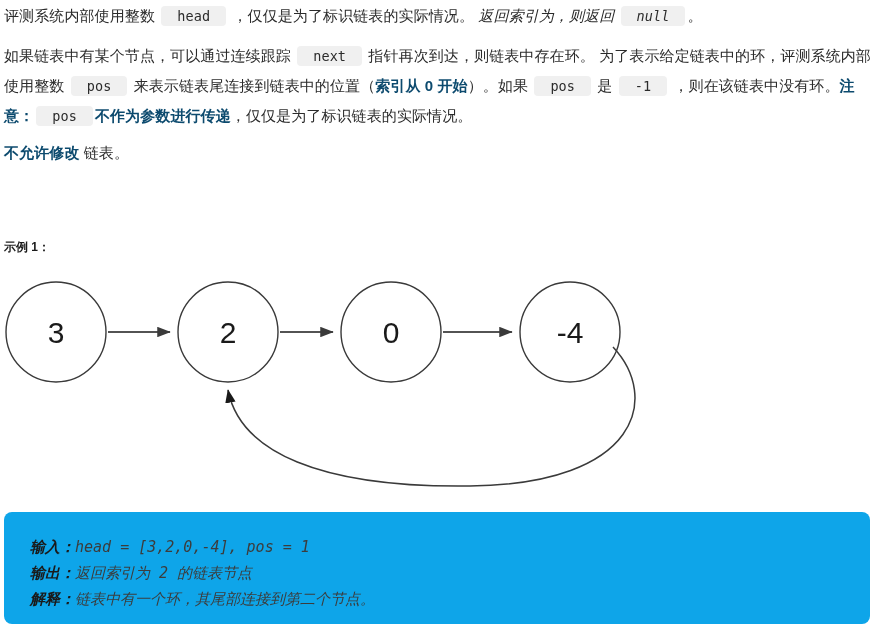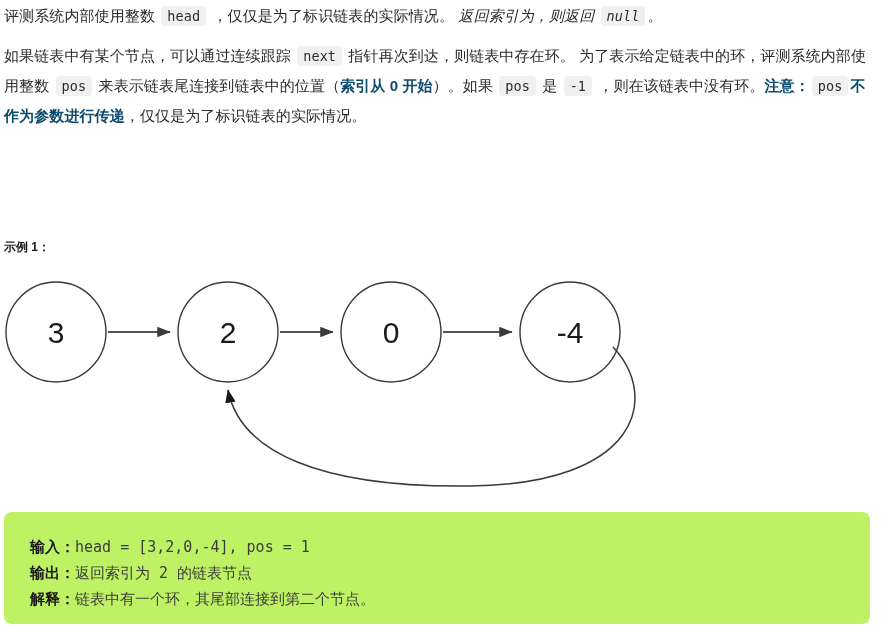--- a/index.html
+++ b/index.html
@@ -30,21 +30,21 @@
   p.para {
     margin: 0;
     padding: 0;
   }
   
   code.chip {
     font-family: "DejaVu Sans Mono", "Liberation Mono", monospace;
     background: #f0f0f0;
     color: #2b2b2b;
     border-radius: 4px;
-    padding: 2px 6px;
+    padding: 2px 16px;
     font-size: 13.5px;
     margin: 0 2px;
     white-space: nowrap;
   }
   em.italic {
     font-style: italic;
   }
   strong.b {
     font-weight: bold;
     color: #0c4a6e;
@@ -69,24 +69,25 @@
     top: 272px;
     width: 700px;
     height: 230px;
   }
   #code-block {
     position: absolute;
     left: 4px;
     top: 512px;
     width: 866px;
     height: 112px;
-    background: #bef264;
+    background: #0ea5e9;
     border-radius: 8px;
     box-sizing: border-box;
     padding: 22px 26px 20px 26px;
+    font-style: italic;
   }
   .code-line {
     font-family: "DejaVu Sans Mono", "Liberation Mono", monospace;
     font-size: 15px;
     line-height: 25px;
     color: #3c3c3c;
     white-space: pre;
   }
   .code-label {
     font-family: "Liberation Sans", "DejaVu Sans", sans-serif;
@@ -102,20 +103,21 @@
 </style>
 </head>
 <body>
 
 <div class="page">
 
   <p class="prose para" id="para-1"><span>评测系统内部使用整数 </span><code class="chip">head</code><span> ，仅仅是为了标识链表的实际情况。 </span><em class="italic"><span>返回索引为，则返回 </span><code class="chip">null</code></em><span>。</span></p>
 
   <p class="prose para" id="para-2"><span>如果链表中有某个节点，可以通过连续跟踪 </span><code class="chip">next</code><span> 指针再次到达，则链表中存在环。 为了表示给定链表中的环，评测系统内部使用整数 </span><code class="chip">pos</code><span> 来表示链表尾连接到链表中的位置（</span><strong class="b">索引从 0 开始</strong><span>）。如果 </span><code class="chip">pos</code><span> 是 </span><code class="chip">-1</code><span> ，则在该链表中没有环。</span><strong class="b">注意：</strong><code class="chip">pos</code><strong class="b">不作为参数进行传递</strong><span>，仅仅是为了标识链表的实际情况。</span></p>
 
+  <p class="prose para" id="para-3"><strong class="b">不允许修改</strong><span> 链表。</span></p>
 
   <div id="example-heading">示例 1：</div>
 
   <div id="diagram">
     <svg width="700" height="230" viewBox="0 0 700 230">
       <defs>
         <marker id="arrowhead" markerWidth="9" markerHeight="7" refX="8.5" refY="3.5" orient="auto">
           <polygon points="0 0, 9 3.5, 0 7" fill="#3a3a3a"></polygon>
         </marker>
         <marker id="arrowhead-up" markerWidth="9" markerHeight="7" refX="8.5" refY="3.5" orient="auto">

